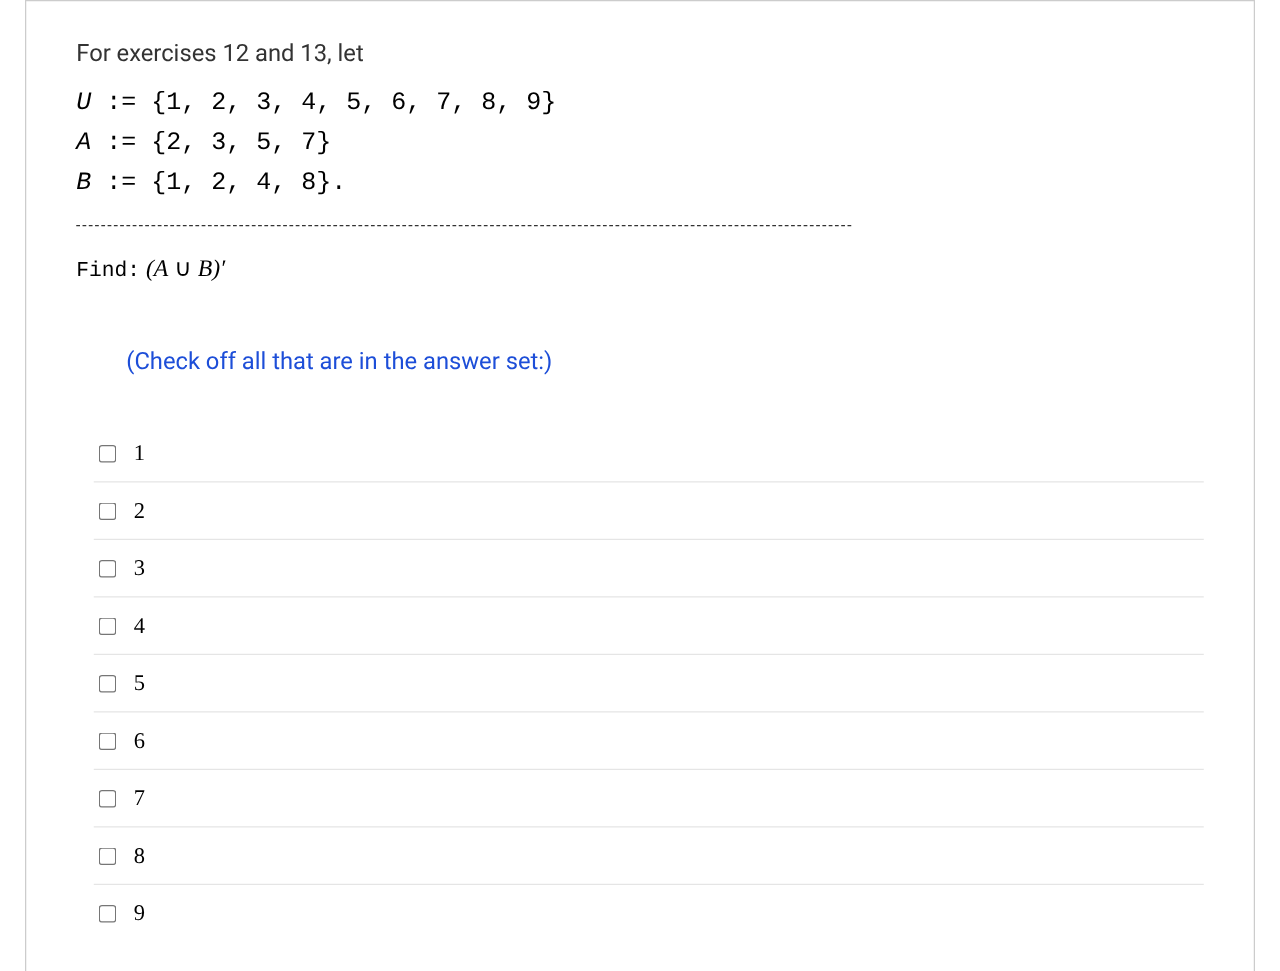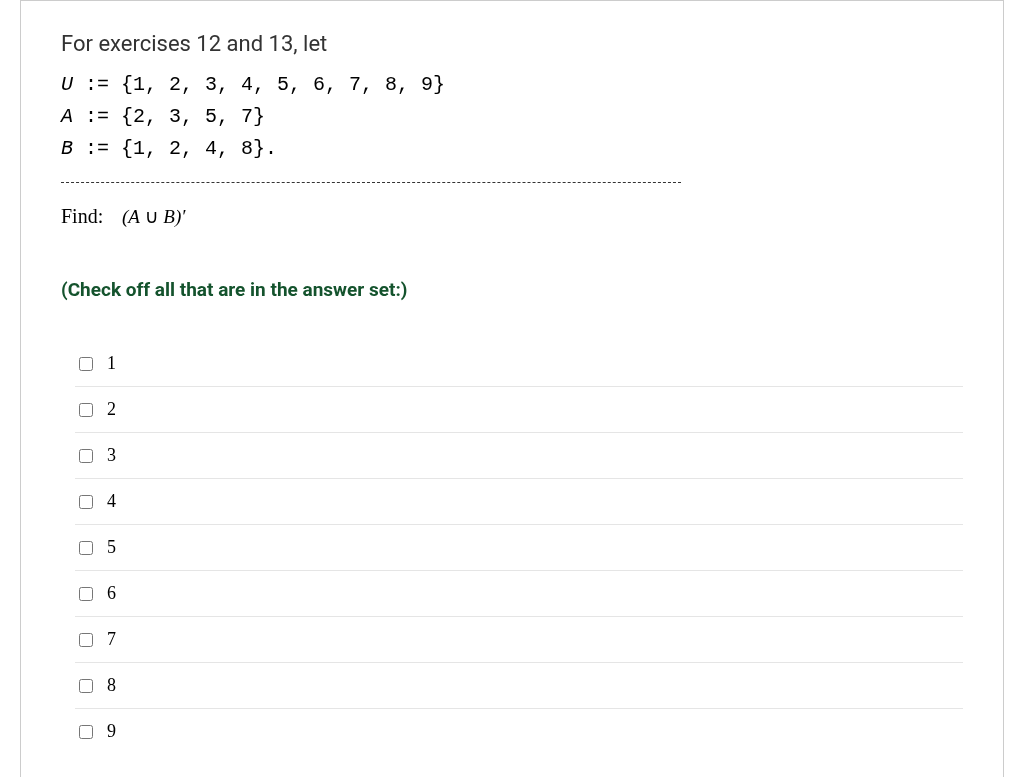--- a/index.html
+++ b/index.html
@@ -21,21 +21,21 @@
       margin: 0 20px;
       min-height: 777px;
       background: #fff;
     }
     
     .content {
       padding: 30px 40px;
     }
     
     .intro-text {
-      font-size: 22px;
+      font-size: 19px;
       color: #333;
       margin-bottom: 14px;
       font-weight: 400;
     }
     
     .math-defs {
       font-family: Liberation Mono, monospace;
       font-size: 20px;
       line-height: 1.5;
       color: #000;
@@ -58,34 +58,34 @@
     }
     
     .find-line {
       font-family: "Times New Roman", Times, serif;
       font-size: 19px;
       color: #000;
       margin-bottom: 50px;
     }
     
     .find-text {
-      font-family: Liberation Serif, serif;
-      font-size: 20px;
+      font-family: Liberation Mono, monospace;
+      font-size: 17px;
     }
     
     .find-line .expr {
       font-style: italic;
-      margin-left: 14px;
     }
     
     .check-text {
       font-size: 19px;
-      color: #14532d;
+      color: #1d4ed8;
       margin-bottom: 40px;
-      font-weight: 700;
+      font-weight: 400;
+      margin-left: 40px;
     }
     
     .options-list {
       margin-left: 14px;
     }
     
     .option-row {
       display: flex;
       align-items: center;
       padding: 12px 0;

